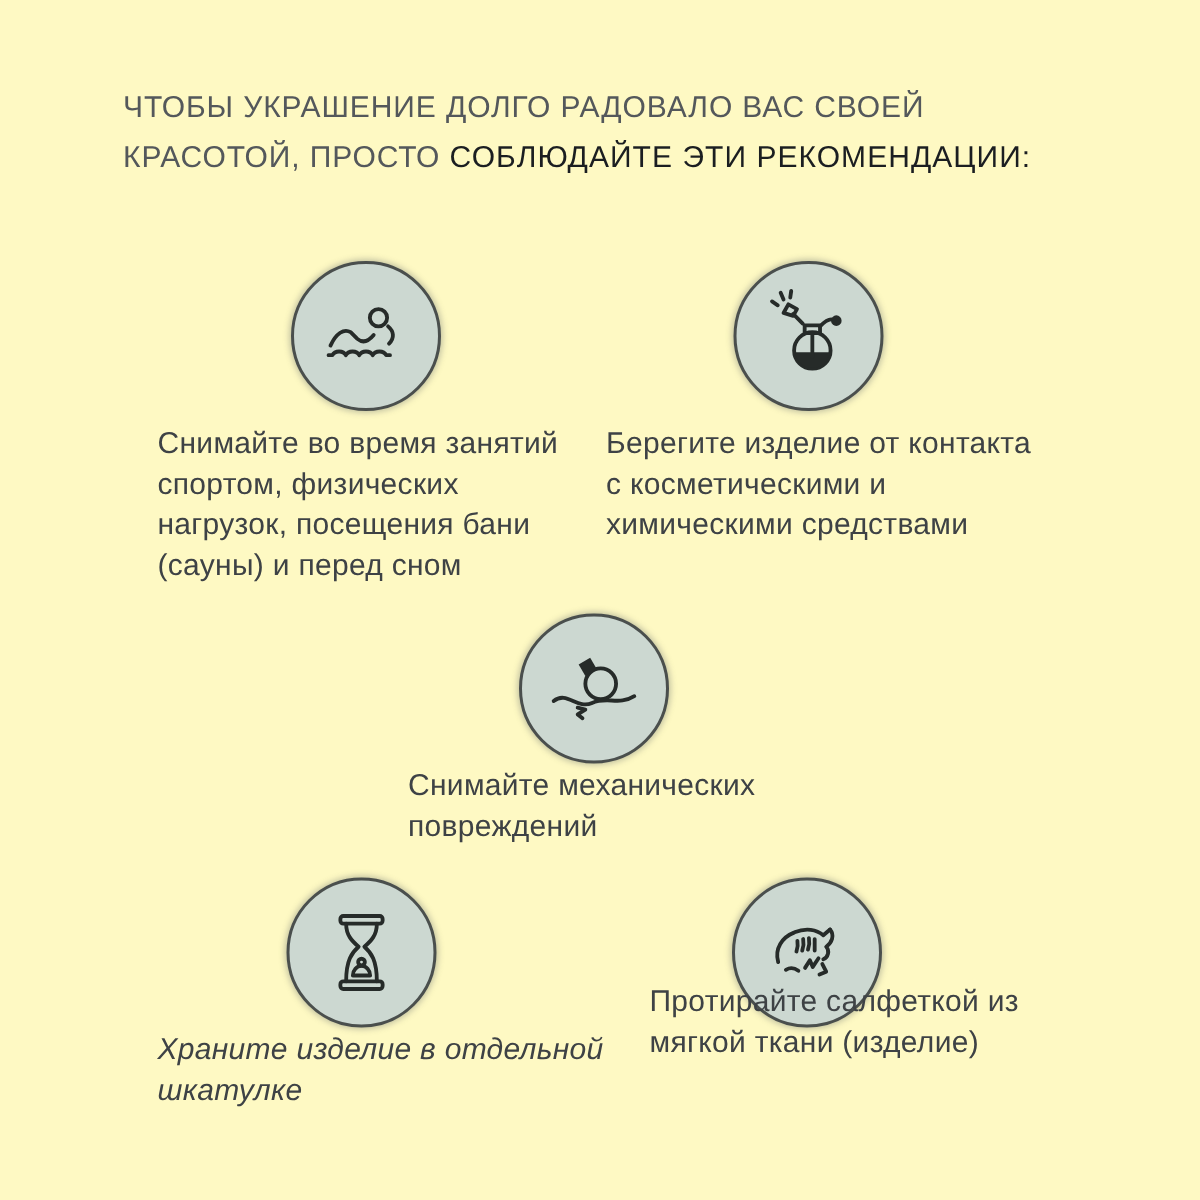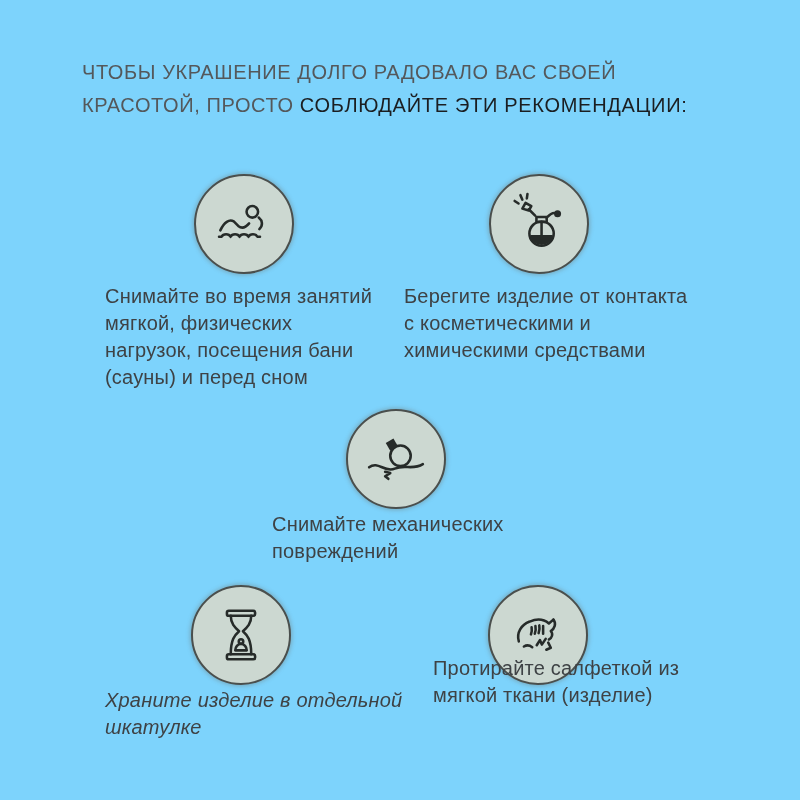--- a/index.html
+++ b/index.html
@@ -1,19 +1,19 @@
 <!DOCTYPE html>
 <html><head>
 <meta charset="utf-8">
 <style>
   html,body { margin:0; padding:0; background:#fff; }
   #canvas {
     position:relative;
     width:800px; height:800px;
-    background:#7dd3fc;
+    background:#fef9c3;
     font-family:"Liberation Sans", sans-serif;
     overflow:hidden;
     border-right:1px solid #eceeed;
   }
   .title {
     position:absolute; left:82px; top:56px; width:660px;
     font-size:20px; line-height:33px; letter-spacing:.6px;
     color:#54585b; text-transform:uppercase;
   }
   .title .bold { font-weight:normal; color:#1b1e21; letter-spacing:.7px; }
@@ -55,21 +55,21 @@
   <div class="circle" id="circle-1">
     <svg viewBox="0 0 100 100" aria-hidden="true">
       <circle class="icon-stroke" cx="63" cy="31" r="9"></circle>
       <path class="icon-stroke" d="M13 60 C19 47 27 42 34 46 L41 53 C47 58 53 55 58 49"></path>
       <path class="icon-stroke" d="M73 40 C79 45 80 52 74 58"></path>
       <path class="icon-stroke" d="M11 70 h4 a7.5 6 0 0 1 14 0 a7.5 6 0 0 1 14 0 a7.5 6 0 0 1 14 0 a7.5 6 0 0 1 14 0 h4"></path>
     </svg>
   </div>
   <div class="caption" id="cap-1">
     <div>Снимайте во время занятий</div>
-    <div>мягкой, физических</div>
+    <div>спортом, физических</div>
     <div>нагрузок, посещения бани</div>
     <div>(сауны) и перед сном</div>
   </div>
 
   <div class="circle" id="circle-2">
     <svg viewBox="0 0 100 100" aria-hidden="true">
       <circle class="icon-stroke" cx="54" cy="65" r="19"></circle>
       <path class="icon-fill" d="M36.5 67 h35 a17.5 16 0 0 1 -35 0 z"></path>
       <rect class="icon-stroke" x="46" y="39" width="16" height="8"></rect>
       <path class="icon-stroke" d="M54 47 L54 72" stroke-width="4.5"></path>

